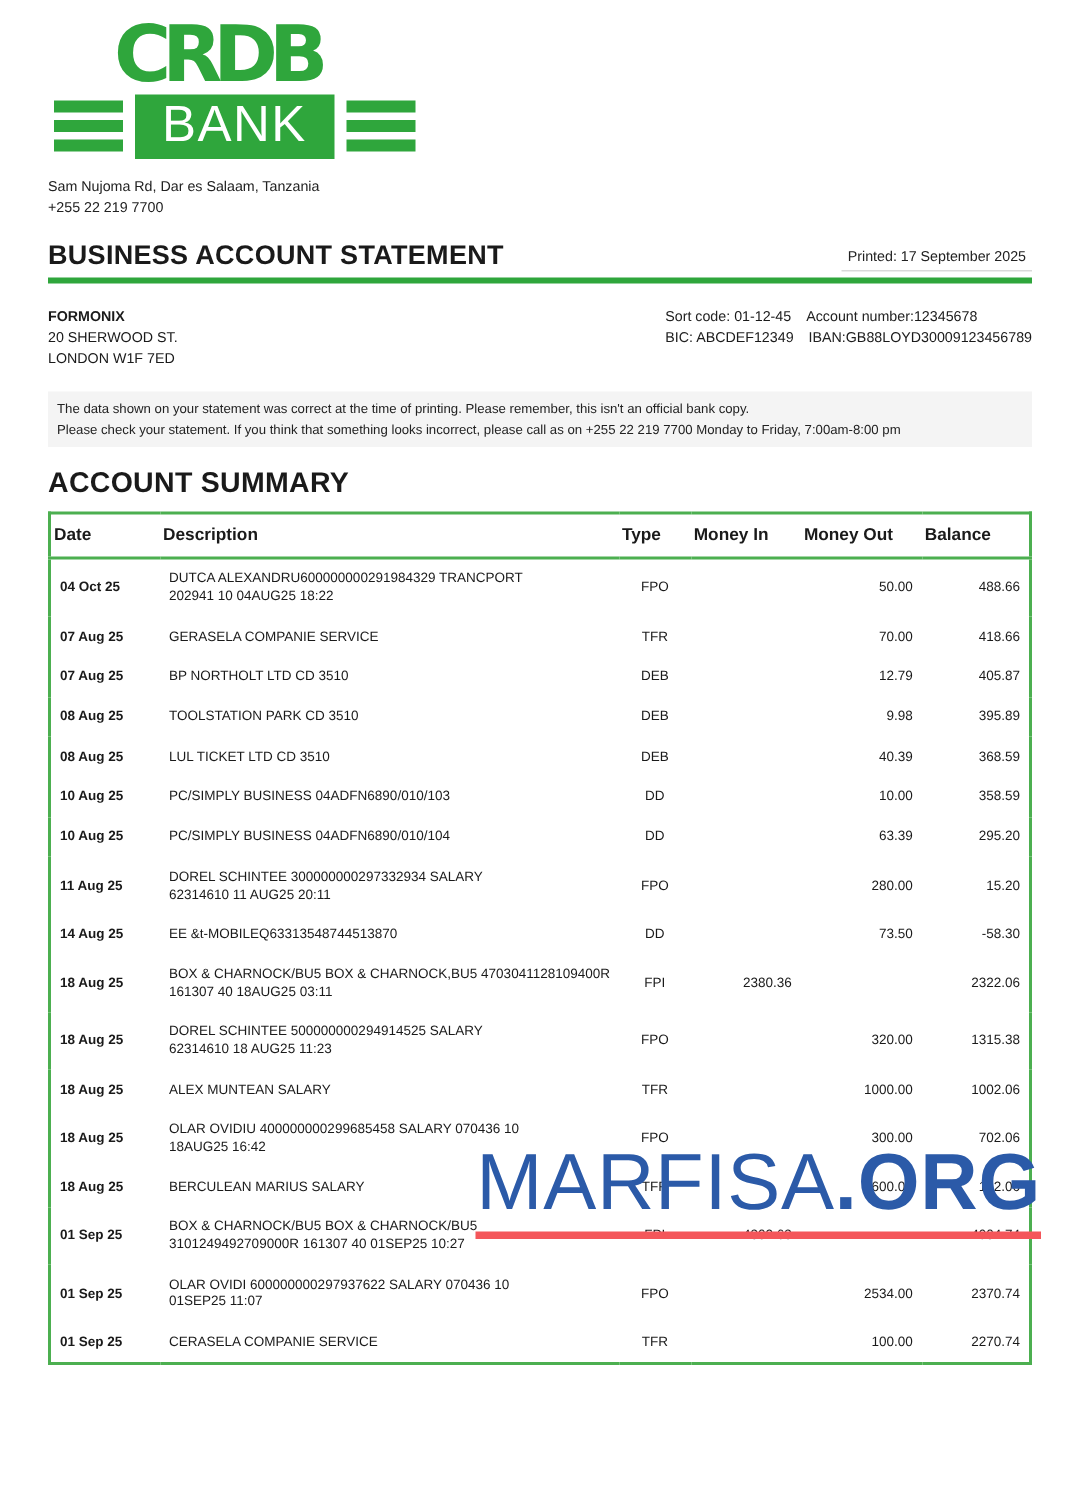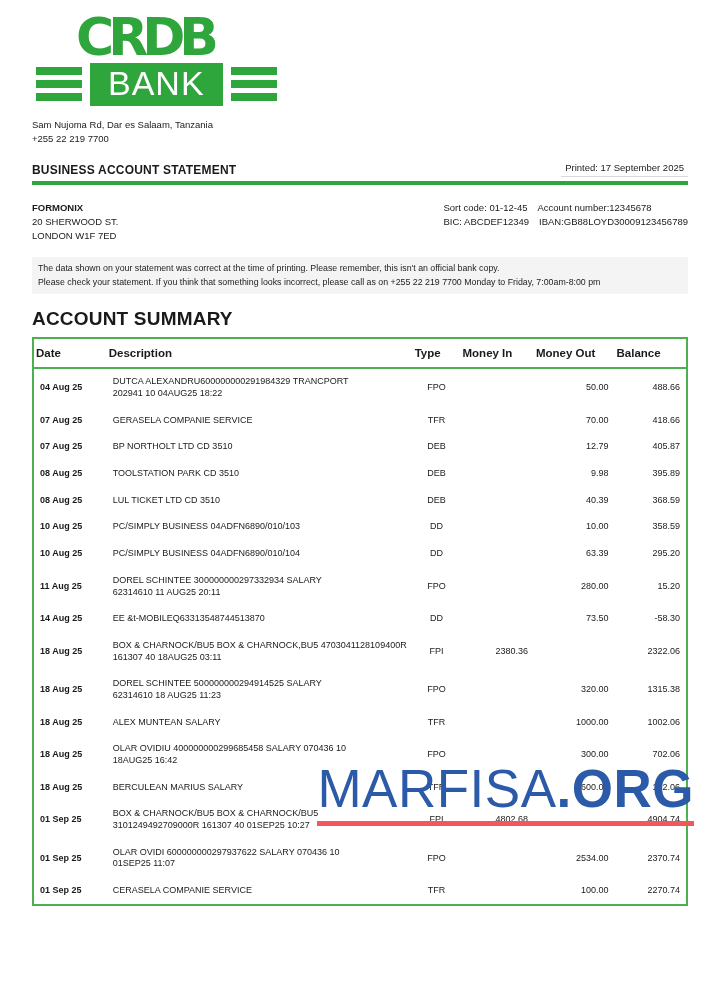--- a/index.html
+++ b/index.html
@@ -21,21 +21,21 @@
   .bars { display:flex; flex-direction:column; gap:5px; width:46px; }
   .bars .bar { height:8px; background:var(--green); }
   .bank-box {
     background:var(--green); color:#fff; font-weight:normal; font-size:34px;
     padding:2px 18px 4px 18px; letter-spacing:1px; line-height:1.1;
   }
   .bank-address { font-size:9.5px; line-height:1.45; margin-top:12px; color:#222; }
 
   
   .title-row { display:flex; justify-content:space-between; align-items:flex-end; margin-top:14px; }
-  .doc-title { font-size:12px; font-weight:bold; letter-spacing:0.2px; }
+  .doc-title { font-size:18px; font-weight:bold; letter-spacing:0.2px; }
   .printed { font-size:9.5px; color:#222; padding:2px 4px 3px 4px; border-bottom:1px solid #d9d9d9; }
   .green-rule { height:4px; background:var(--green); margin-top:4px; }
 
   
   .info-row { display:flex; justify-content:space-between; margin-top:16px; }
   .holder { font-size:9.5px; line-height:1.5; }
   .holder .name { font-weight:bold; }
   .acct-details { font-size:9.5px; line-height:1.55; }
   .acct-details .pair { display:inline-block; }
   .acct-details .pair + .pair { margin-left:10px; }
@@ -142,21 +142,21 @@
         <th>Date</th>
         <th>Description</th>
         <th class="ctr">Type</th>
         <th class="num">Money In</th>
         <th class="num">Money Out</th>
         <th class="num">Balance</th>
       </tr>
     </thead>
     <tbody>
         <tr>
-          <td class="date-cell">04 Aug 25</td>
+          <td class="date-cell">04 Oct 25</td>
           <td class="desc-cell">
             <div>DUTCA ALEXANDRU600000000291984329 TRANCPORT</div>
             <div>202941 10 04AUG25 18:22</div>
           </td>
           <td class="ctr">FPO</td>
           <td class="num"></td>
           <td class="num">50.00</td>
           <td class="num">488.66</td>
         </tr>
         <tr>

